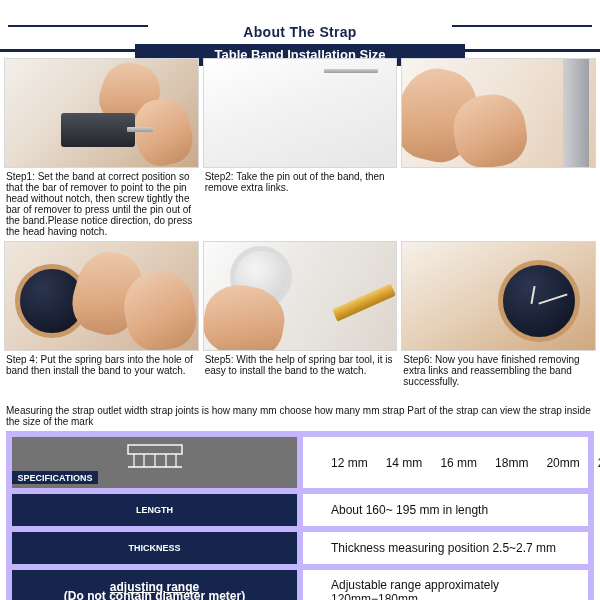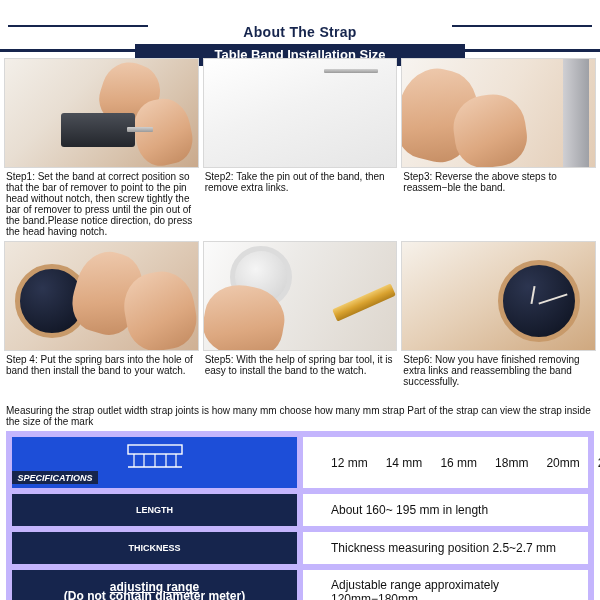--- a/index.html
+++ b/index.html
@@ -168,24 +168,23 @@
     height: 38px;
   }
   .sizes {
     display: flex;
     gap: 18px;
     font-size: 12px;
     color: #111;
   }
   .sizes span { white-space: nowrap; }
   .bracket-cell {
-    background: #1d4ed8;
+    background: #737373;
     text-align: center;
     padding: 4px 0;
-    font-style: italic;
   }
   .bracket-svg { display: block; margin: 0 auto; }
   .foot-row td { height: 22px; }
 </style>
 </head>
 <body>
 
 <div class="page">
 
   <div class="header">
@@ -222,21 +221,20 @@
         <div class="step-caption">Step2: Take the pin out of the band, then remove extra links.</div>
       </div>
 
       <div class="step-cell">
         <div class="photo ph-c">
           <div class="finger" style="left:-4px;top:10px;width:78px;height:92px;transform:rotate(14deg);"></div>
           <div class="finger" style="left:52px;top:36px;width:72px;height:72px;transform:rotate(-8deg);"></div>
           <div class="mesh" style="left:92px;top:2px;width:40px;height:106px;transform:rotate(8deg);"></div>
           <div style="position:absolute;right:6px;top:0;width:26px;height:110px;background:linear-gradient(90deg,#cfcfd3,#9ea0a6);"></div>
         </div>
-        <div class="step-caption">Step3:  Reverse the above steps to reassem−ble the band.</div>
       </div>
 
     </div>
 
     <div class="step-row">
 
       <div class="step-cell">
         <div class="photo ph-d">
           <div class="watch-face" style="left:10px;top:22px;width:74px;height:74px;"></div>
           <div class="finger" style="left:70px;top:10px;width:66px;height:82px;transform:rotate(16deg);"></div>

